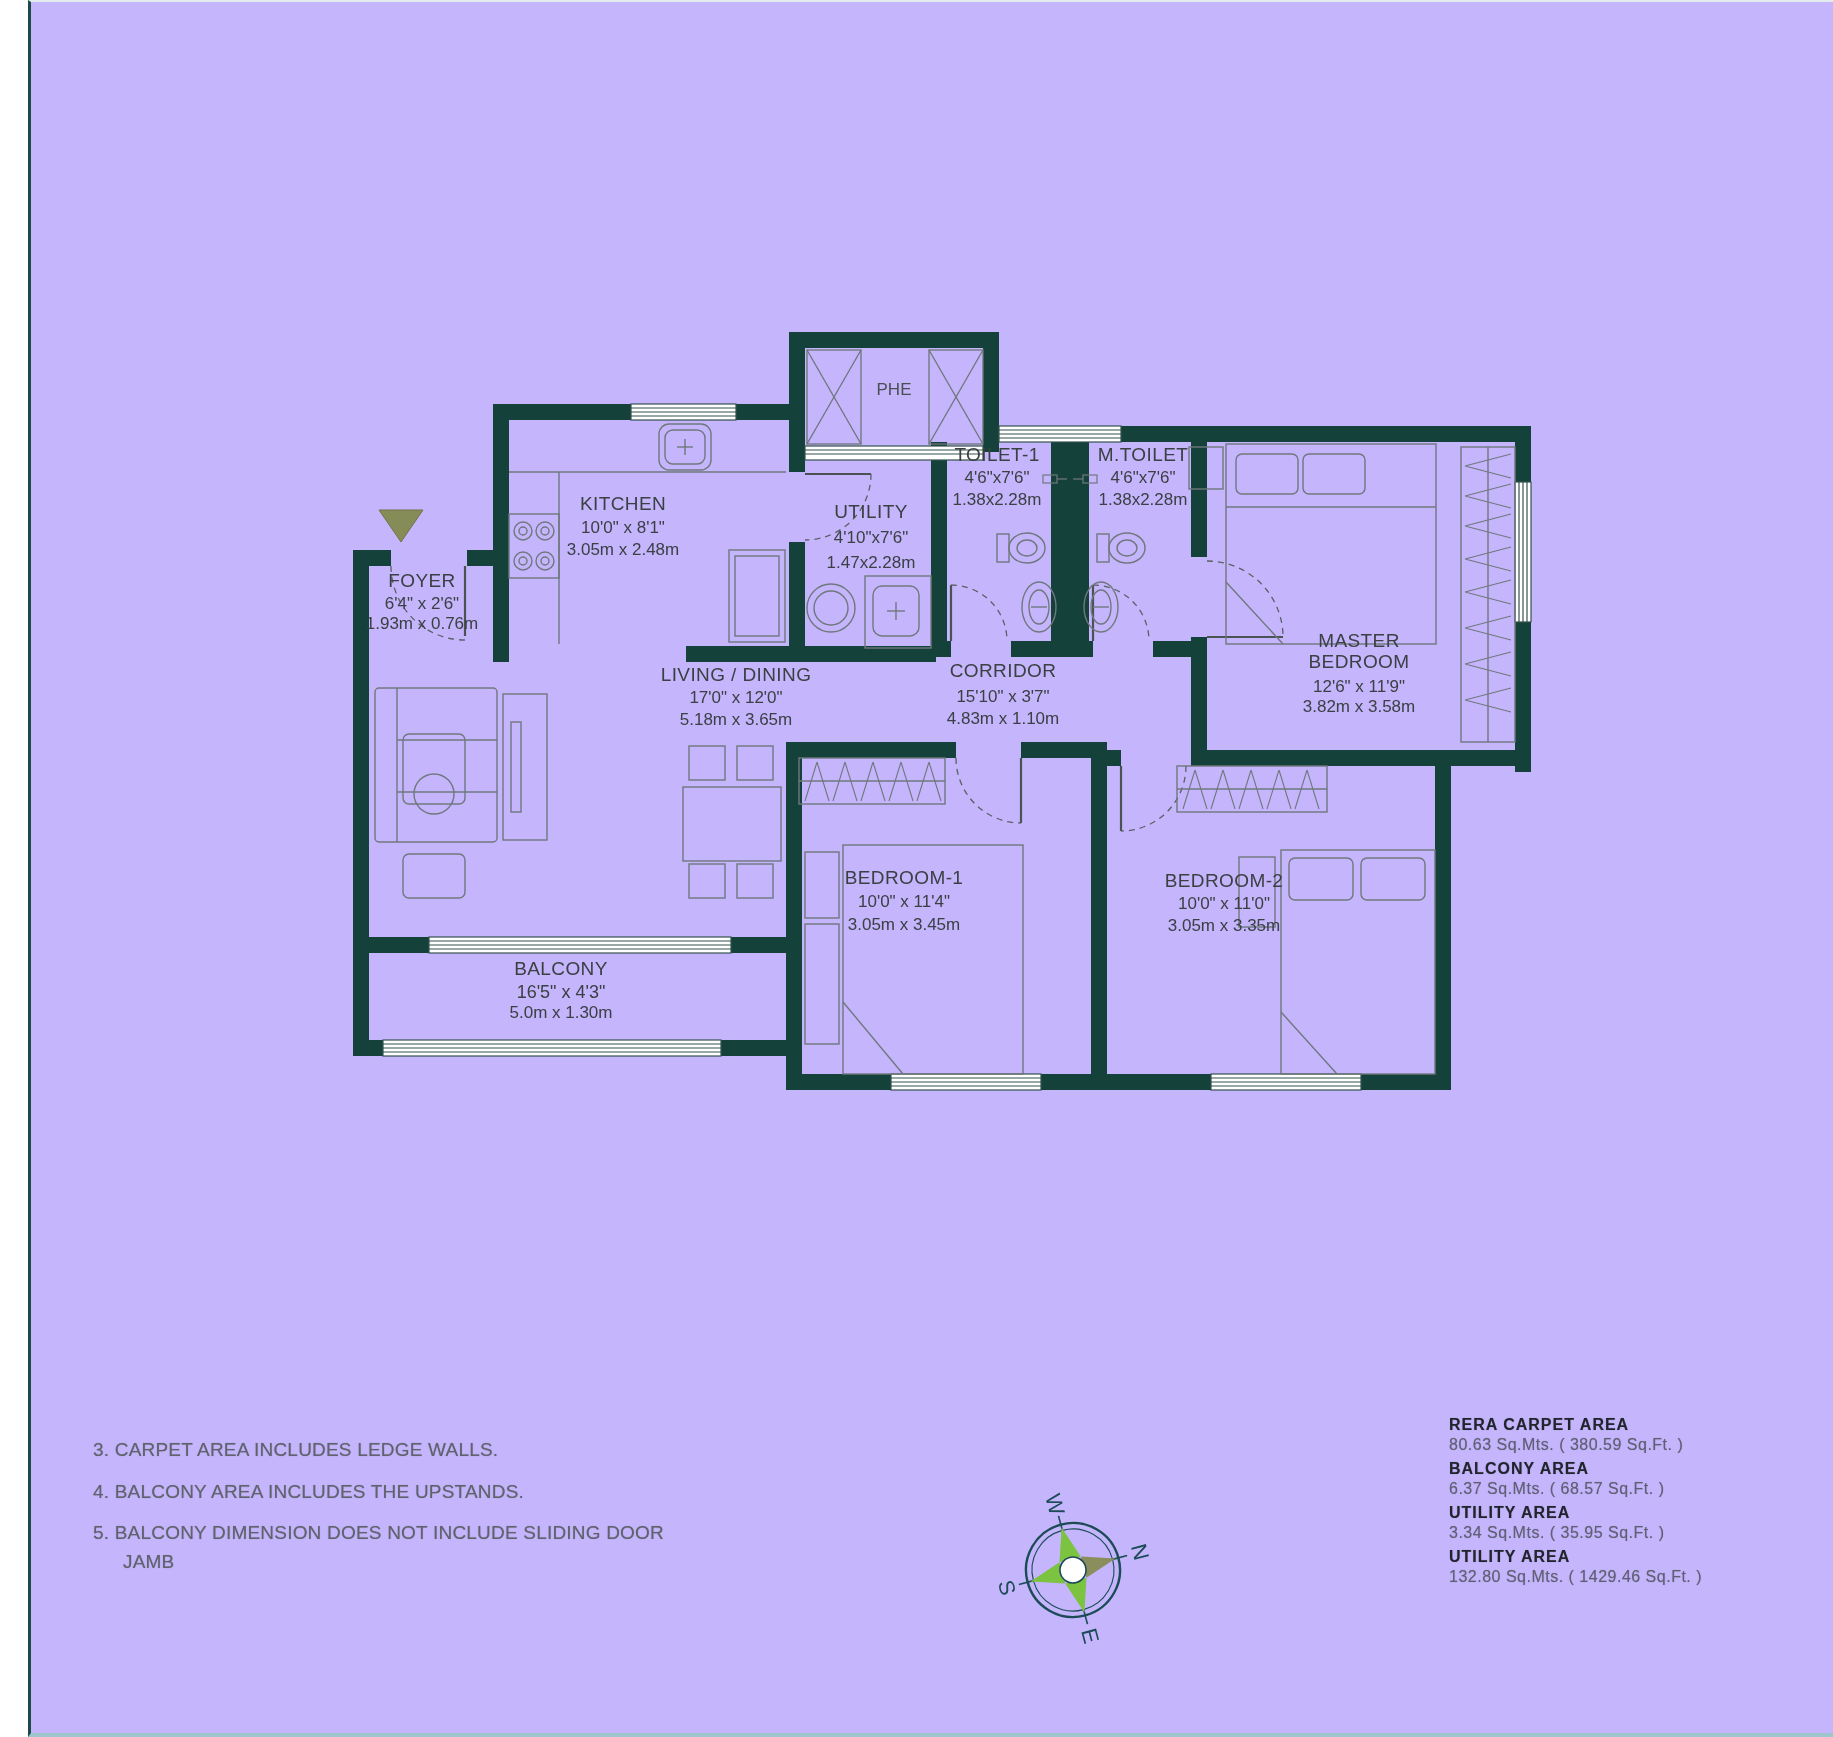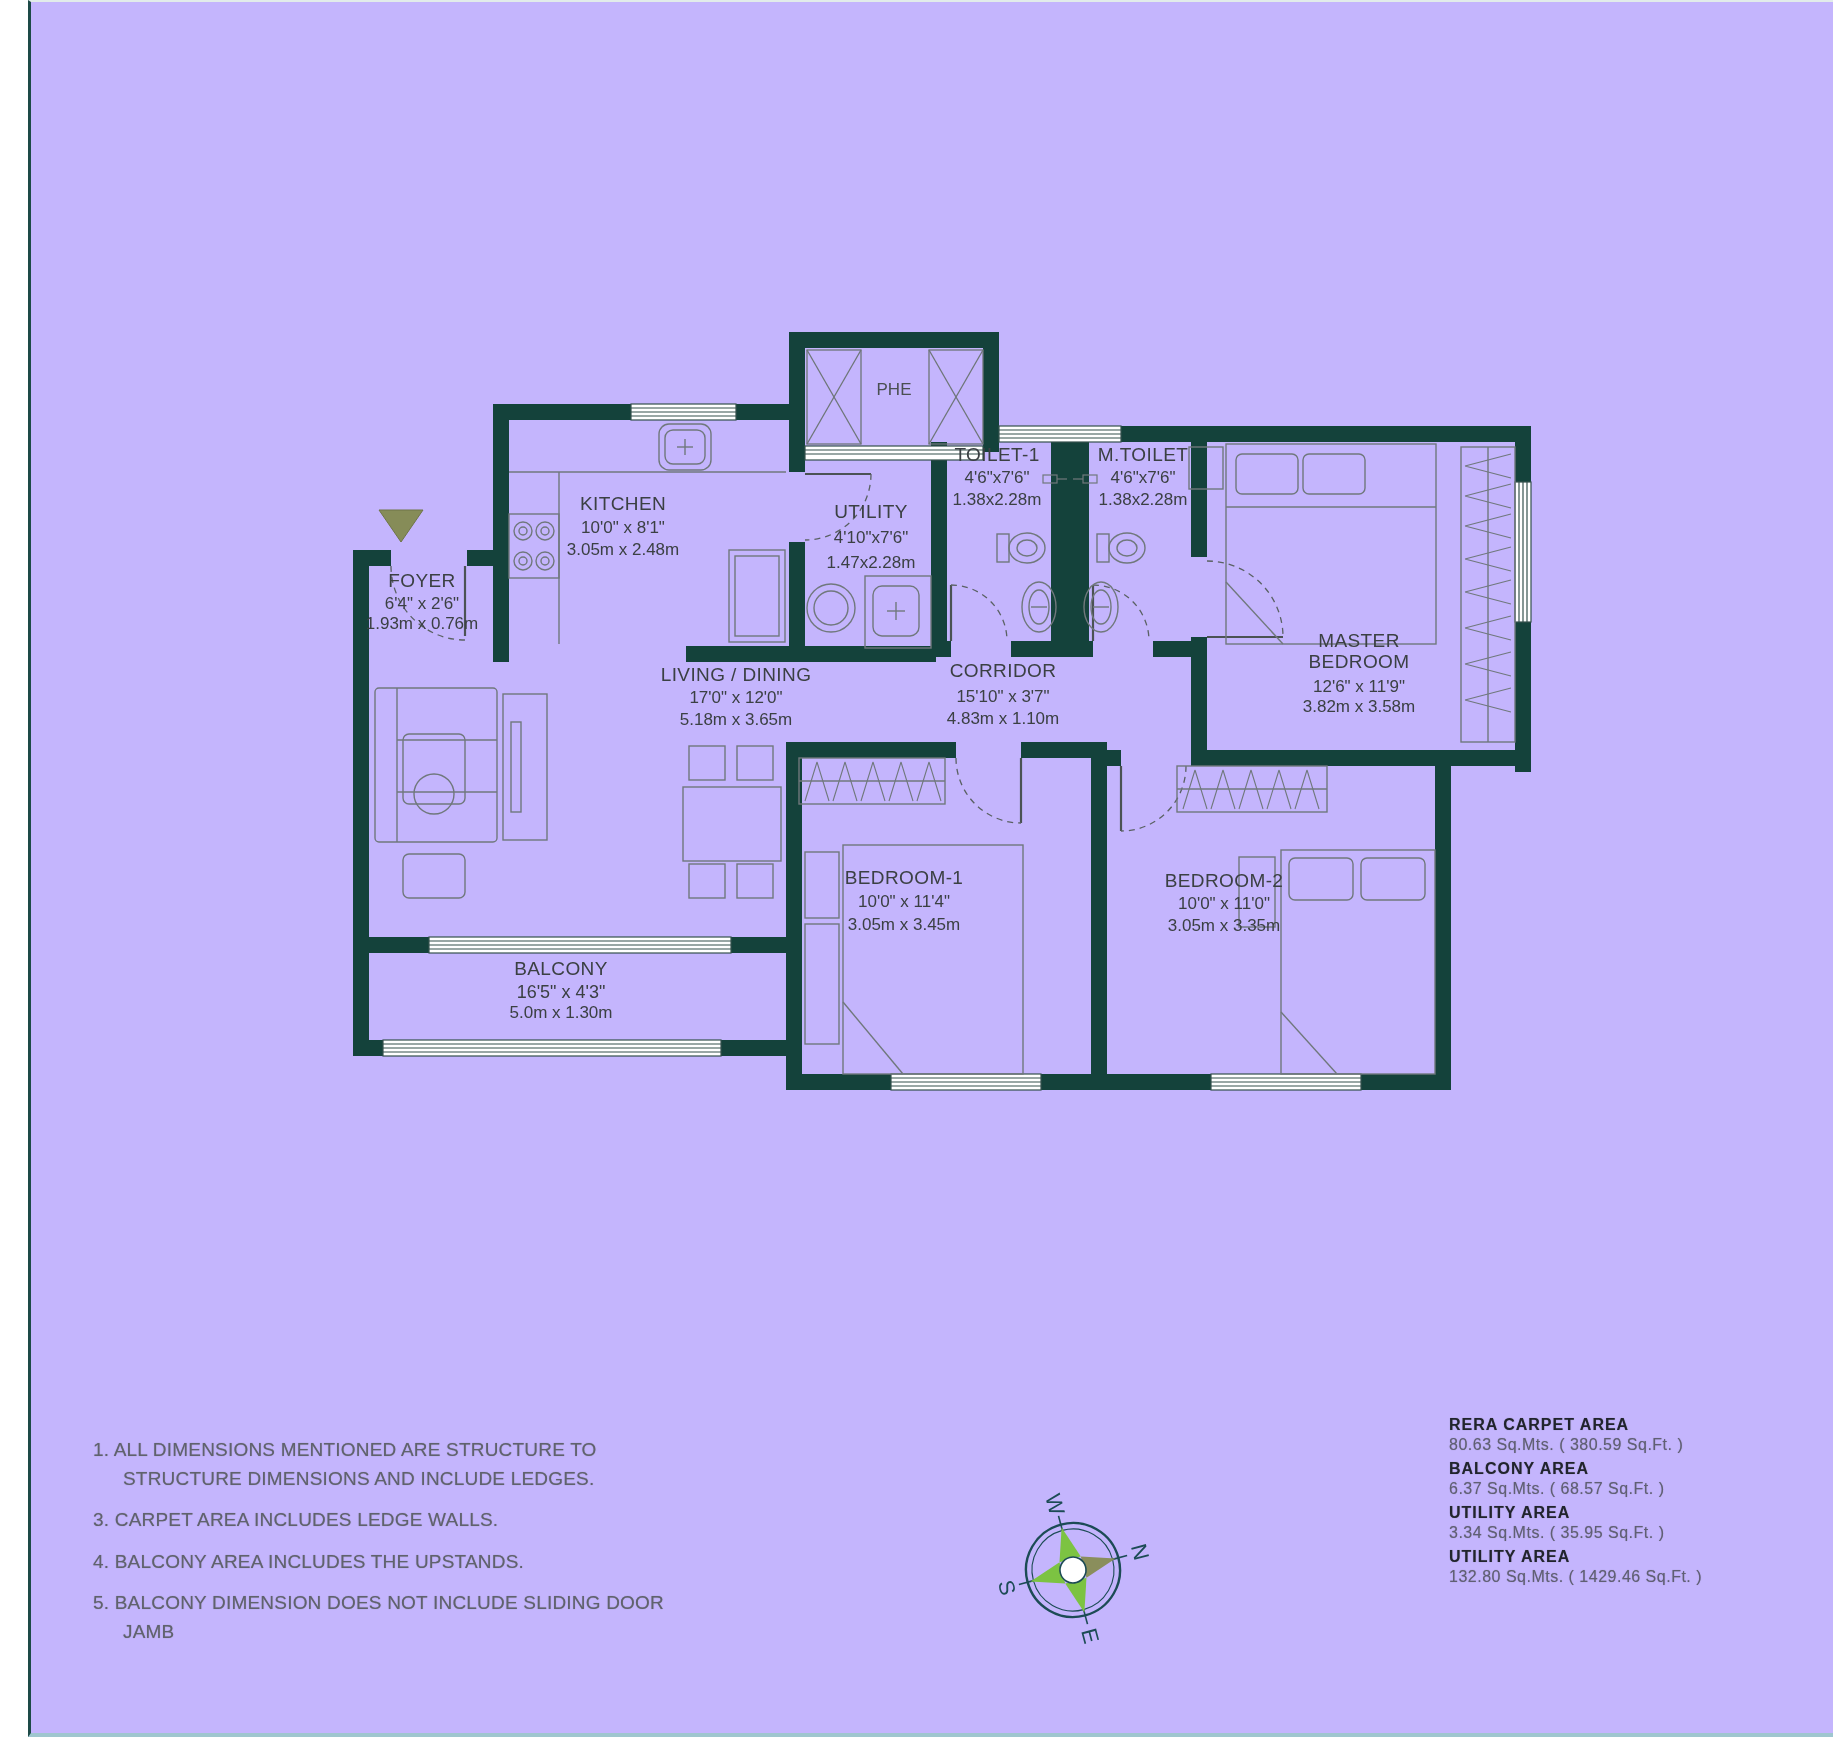--- a/index.html
+++ b/index.html
@@ -388,21 +388,20 @@
       <circle r="13" fill="#ffffff" stroke="#1c4b55" stroke-width="1.6"></circle>
       <text class="compass-letter" x="0" y="-62">N</text>
       <text class="compass-letter" x="68" y="8">E</text>
       <text class="compass-letter" x="0" y="76">S</text>
       <text class="compass-letter" x="-68" y="8">W</text>
     </g>
   </g>
 </svg>
 
 <div class="notes">
-  <p>1.  ALL DIMENSIONS MENTIONED ARE STRUCTURE TO STRUCTURE DIMENSIONS AND INCLUDE LEDGES.</p>
   <p>3.  CARPET AREA INCLUDES LEDGE WALLS.</p>
   <p>4.  BALCONY AREA INCLUDES THE UPSTANDS.</p>
   <p>5.  BALCONY DIMENSION DOES NOT INCLUDE SLIDING DOOR JAMB</p>
 </div>
 
 <div class="areas">
   <p class="area-label">RERA CARPET AREA</p>
   <p class="area-value">80.63 Sq.Mts. ( 380.59 Sq.Ft. )</p>
   <p class="area-label">BALCONY AREA</p>
   <p class="area-value">6.37 Sq.Mts. ( 68.57 Sq.Ft. )</p>

